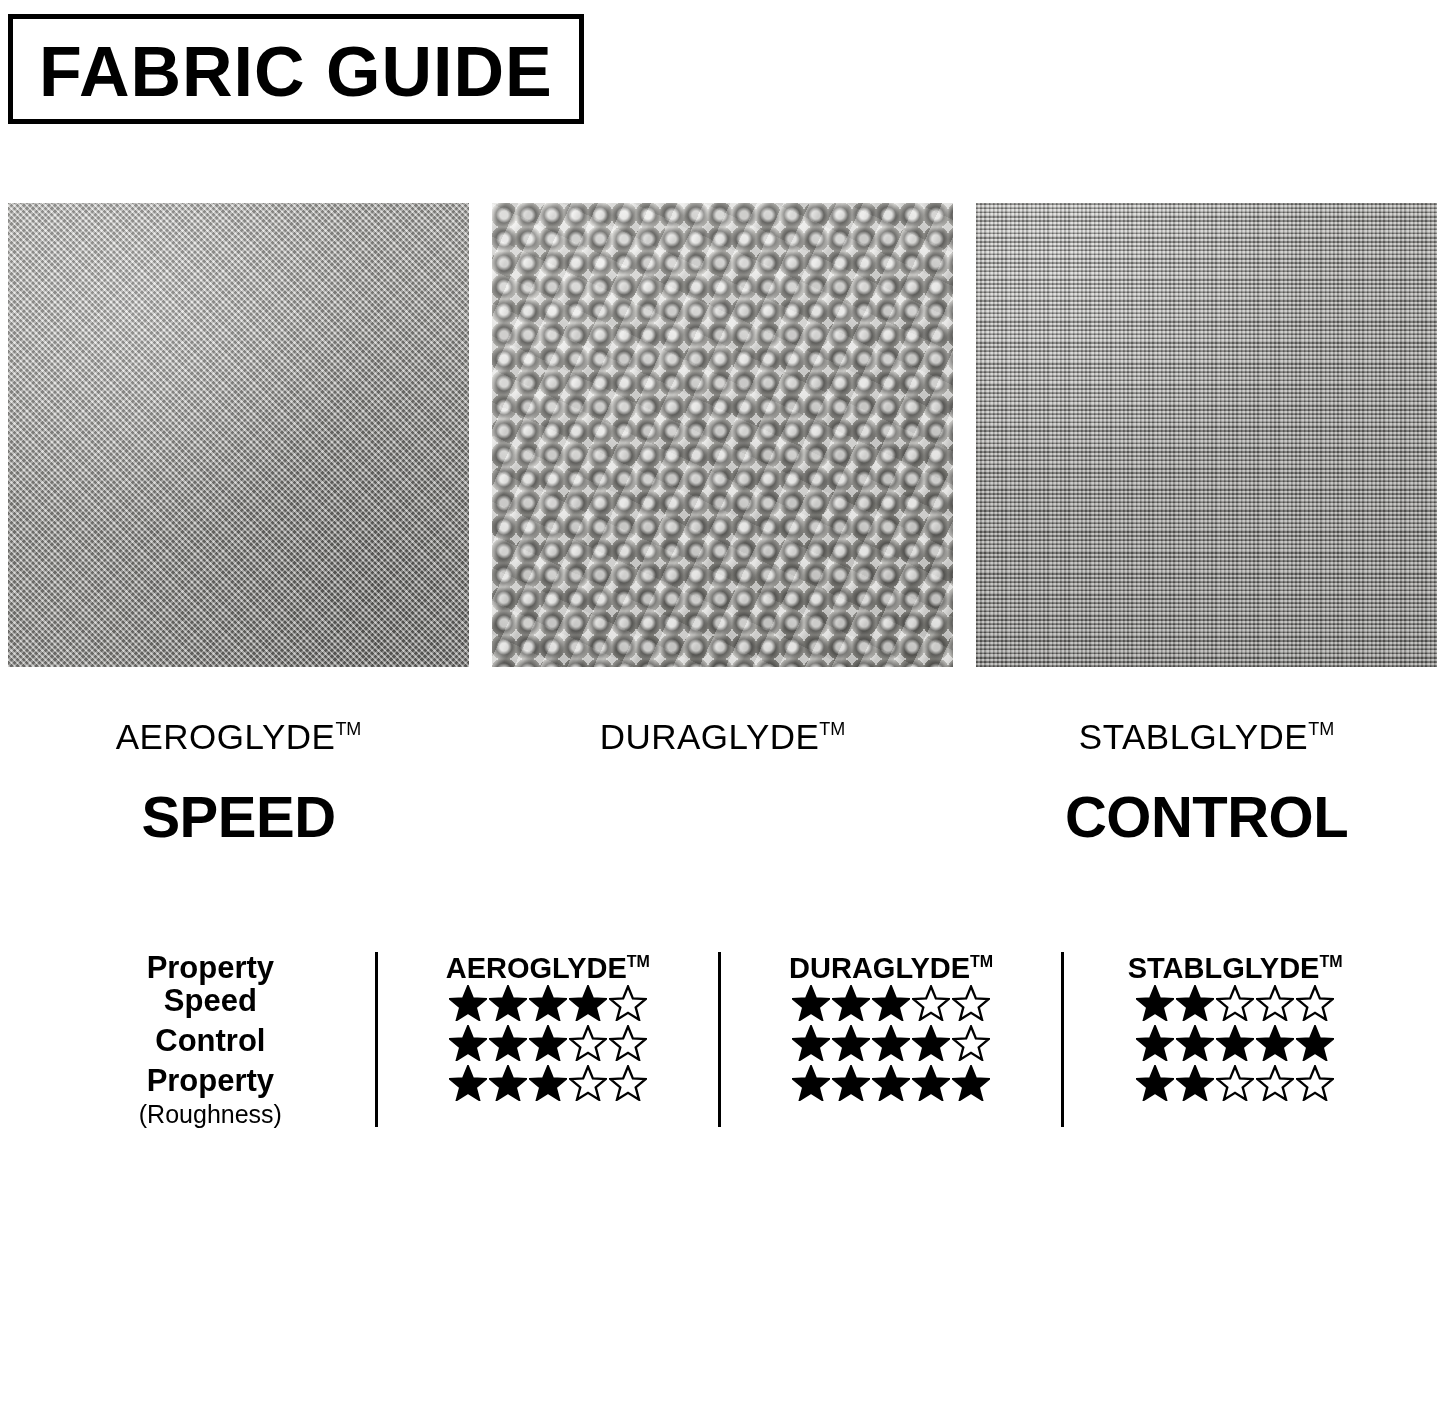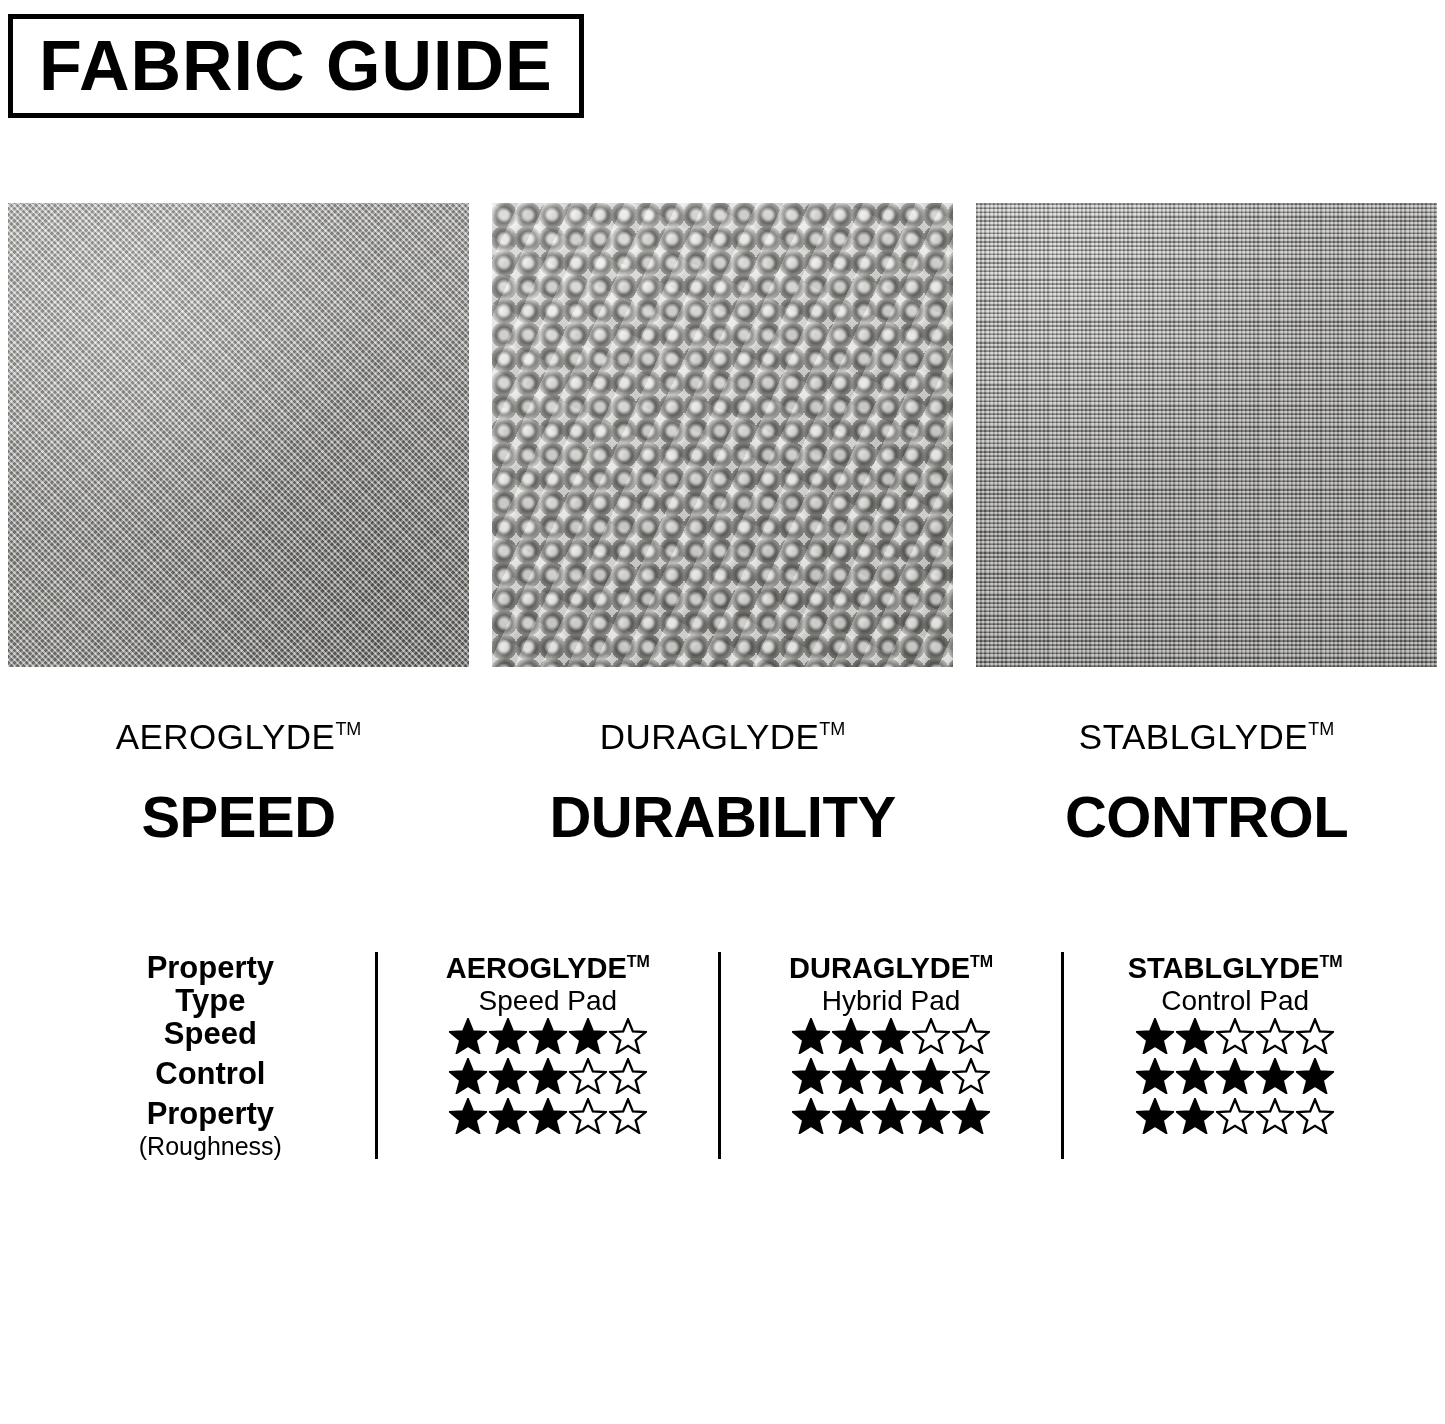--- a/index.html
+++ b/index.html
@@ -15,21 +15,21 @@
     position: relative;
     overflow: hidden;
   }
 
   
   .title-box {
     position: absolute;
     left: 8px;
     top: 14px;
     border: 5px solid #000;
-    padding: 12px 26px 12px 26px;
+    padding: 18px 26px 12px 26px;
   }
   .title-text {
     font-size: 70px;
     font-weight: bold;
     letter-spacing: 1px;
     line-height: 1;
     white-space: nowrap;
   }
 
   
@@ -175,21 +175,20 @@
 
   <div class="swatch-col">
     <div class="swatch tex-aero"></div>
     <div class="swatch-label"><span>AEROGLYDE</span><span class="tm">TM</span></div>
     <div class="swatch-head">SPEED</div>
   </div>
 
   <div class="swatch-col">
     <div class="swatch tex-dura"></div>
     <div class="swatch-label"><span>DURAGLYDE</span><span class="tm">TM</span></div>
-    <div class="swatch-head">DURABILITY</div>
   </div>
 
   <div class="swatch-col">
     <div class="swatch tex-stabl"></div>
     <div class="swatch-label"><span>STABLGLYDE</span><span class="tm">TM</span></div>
     <div class="swatch-head">CONTROL</div>
   </div>
 
 </div>
 
@@ -202,26 +201,20 @@
         <col class="c-val">
     </colgroup>
     <tbody id="spec-body">
         <tr>
           <td class="cell-prop">Property</td>
           <td class="cell-head col-divider"><span>AEROGLYDE</span><span class="tm">TM</span></td>
           <td class="cell-head col-divider"><span>DURAGLYDE</span><span class="tm">TM</span></td>
           <td class="cell-head col-divider"><span>STABLGLYDE</span><span class="tm">TM</span></td>
         </tr>
         <tr>
-          <td class="cell-prop"><span>Type</span></td>
-          <td class="cell-type col-divider">Speed Pad</td>
-          <td class="cell-type col-divider">Hybrid Pad</td>
-          <td class="cell-type col-divider">Control Pad</td>
-        </tr>
-        <tr>
           <td class="cell-prop"><span>Speed</span></td>
           <td class="cell-stars col-divider"><span><span class="star"><svg width="38" height="36" viewBox="0 0 50 49">
                   <polygon points="25,2 31.6,18.2 49,19.2 35.5,30.4 40,47.2 25,37.8 10,47.2 14.5,30.4 1,19.2 18.4,18.2" fill="#000000" stroke="#000000" stroke-width="3.2" stroke-linejoin="miter"></polygon>
                 </svg></span><span class="star"><svg width="38" height="36" viewBox="0 0 50 49">
                   <polygon points="25,2 31.6,18.2 49,19.2 35.5,30.4 40,47.2 25,37.8 10,47.2 14.5,30.4 1,19.2 18.4,18.2" fill="#000000" stroke="#000000" stroke-width="3.2" stroke-linejoin="miter"></polygon>
                 </svg></span><span class="star"><svg width="38" height="36" viewBox="0 0 50 49">
                   <polygon points="25,2 31.6,18.2 49,19.2 35.5,30.4 40,47.2 25,37.8 10,47.2 14.5,30.4 1,19.2 18.4,18.2" fill="#000000" stroke="#000000" stroke-width="3.2" stroke-linejoin="miter"></polygon>
                 </svg></span><span class="star"><svg width="38" height="36" viewBox="0 0 50 49">
                   <polygon points="25,2 31.6,18.2 49,19.2 35.5,30.4 40,47.2 25,37.8 10,47.2 14.5,30.4 1,19.2 18.4,18.2" fill="#000000" stroke="#000000" stroke-width="3.2" stroke-linejoin="miter"></polygon>
                 </svg></span><span class="star"><svg width="38" height="36" viewBox="0 0 50 49">

